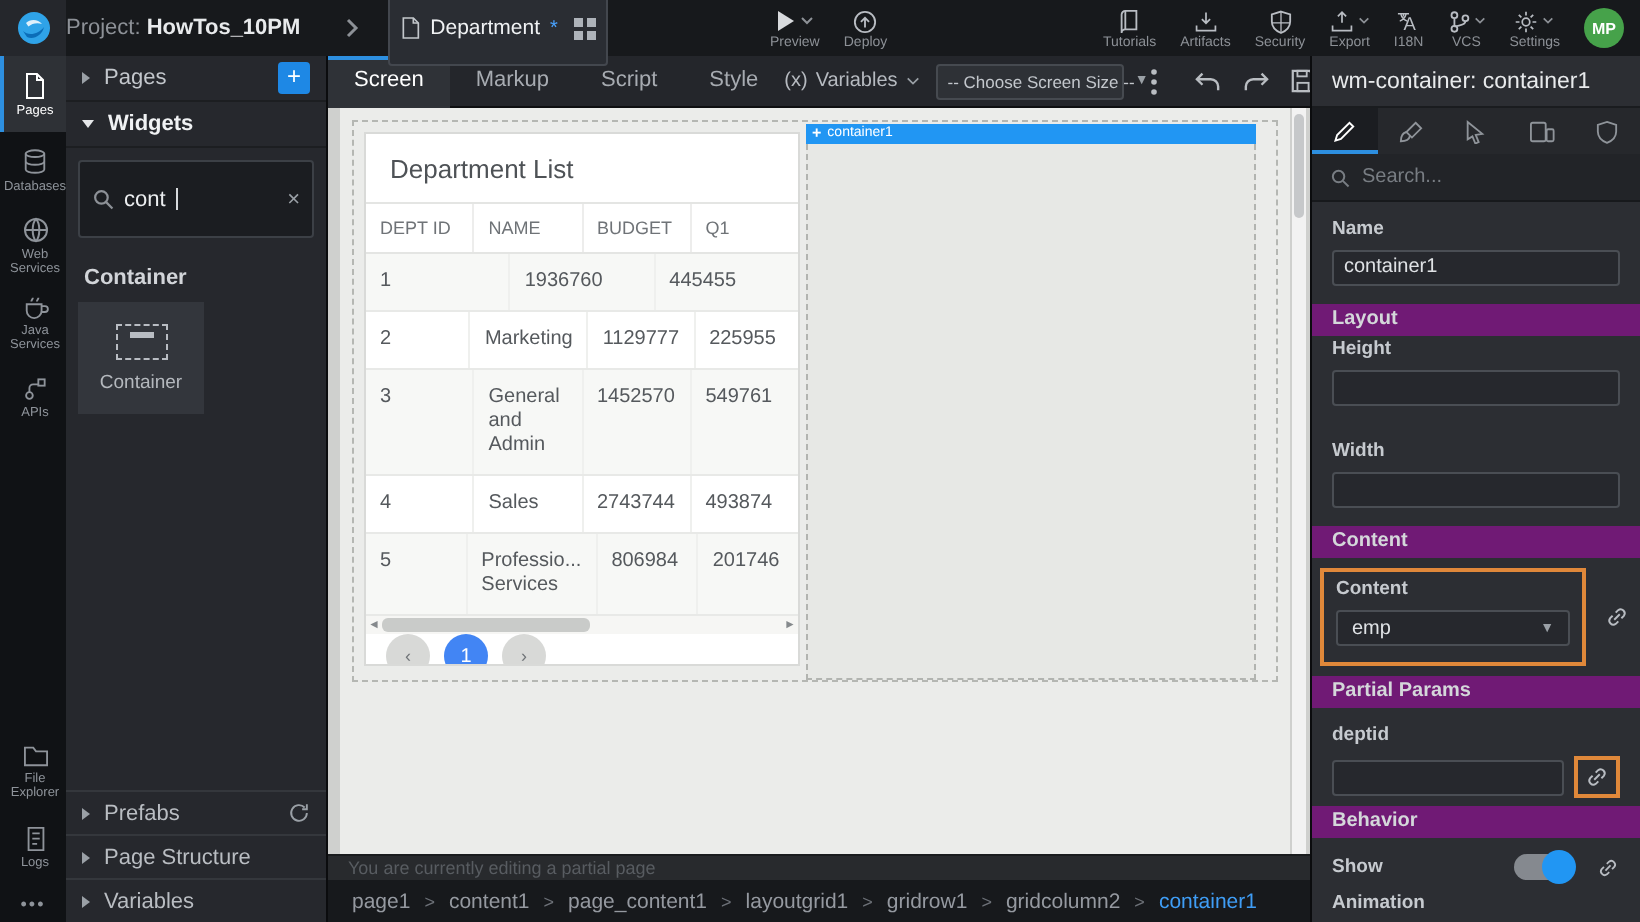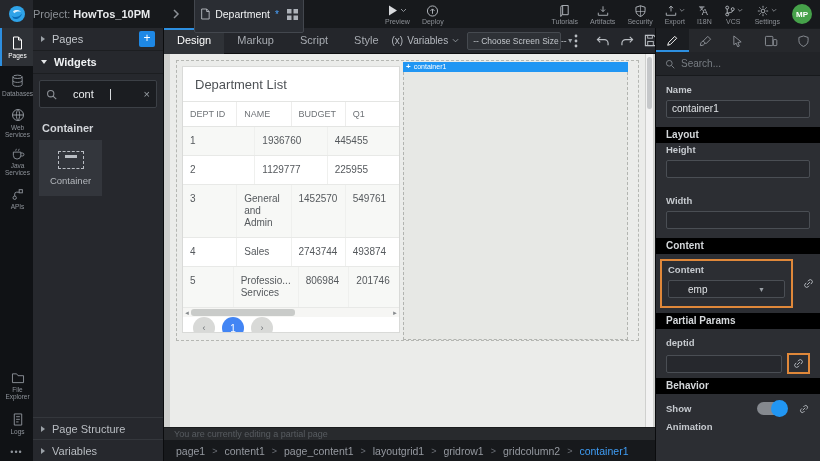--- a/index.html
+++ b/index.html
@@ -31,21 +31,21 @@
   .rail-spacer { flex:1; }
   .rail-dots { height:18px; display:flex; align-items:center; justify-content:center; color:#8e939a; font-size:9px; letter-spacing:1px; cursor:pointer; }
 
   
   .lpanel { position:absolute; left:33px; top:28px; bottom:0; width:131px; background:#26282d; border-right:1px solid #0b0c0e; display:flex; flex-direction:column; z-index:10; }
   .lp-row { height:23px; flex:none; display:flex; align-items:center; padding:0 8px; font-size:11px; color:#c3c7cc; border-bottom:1px solid #1c1e21; cursor:pointer; }
   .lp-row .caret { width:0; height:0; border-left:4px solid #9aa0a6; border-top:3px solid transparent; border-bottom:3px solid transparent; margin-right:7px; flex:none; }
   .lp-row .caret.down { border-left:3px solid transparent; border-right:3px solid transparent; border-top:4px solid #e5e7e9; border-bottom:none; }
   .lp-row.widgets { color:#f0f2f4; font-weight:bold; }
   .add-btn { margin-left:auto; width:16px; height:16px; background:#1e88e5; border-radius:2px; color:#fff; font-size:12px; line-height:15px; text-align:center; cursor:pointer; }
-  .search-box { margin:6px; height:28px; flex:none; background:#1b1d21; border:1px solid #3c4046; border-radius:2px; display:flex; align-items:center; padding:0 6px; gap:16px; color:#8d9197; }
+  .search-box { margin:6px; height:39px; flex:none; background:#1b1d21; border:1px solid #3c4046; border-radius:2px; display:flex; align-items:center; padding:0 6px; gap:5px; color:#8d9197; }
   .search-box .val { font-size:11px; color:#eceef0; }
   .search-box .caret-line { width:1px; height:11px; background:#d7dadd; }
   .search-box .clear { margin-left:auto; font-size:11px; color:#9aa0a6; cursor:pointer; }
   .cat-label { padding:8px 9px 6px; font-size:11px; font-weight:bold; color:#d2d5d9; }
   .widget-tile { margin-left:6px; width:63px; height:56px; background:#33363c; display:flex; flex-direction:column; align-items:center; justify-content:center; gap:6px; cursor:grab; }
   .tile-ic { width:26px; height:18px; border:1px dashed #b9bdc3; position:relative; }
   .tile-ic::after { content:""; position:absolute; left:6px; right:6px; top:3px; height:3px; background:#b9bdc3; }
   .widget-tile .cap { font-size:9.5px; color:#b4b8bd; }
   .lp-bottom { margin-top:auto; }
   .lp-bottom .lp-row { border-top:1px solid #34373c; border-bottom:none; height:22px; color:#b9bdc2; }
@@ -106,23 +106,23 @@
   .rp-title { flex:none; height:25px; display:flex; align-items:center; padding:0 10px; font-size:11.5px; color:#e8eaec; }
   .rp-tabs { flex:none; height:24px; display:flex; background:#26282c; border-top:1px solid #1a1c1f; }
   .rtab { flex:1; display:flex; align-items:center; justify-content:center; color:#8f949a; cursor:pointer; }
   .rtab.active { background:#1b1d21; box-shadow:inset 0 -2px 0 #2d8fe0; color:#fff; }
   .rp-search { flex:none; height:24px; background:#222428; border-bottom:1px solid #17191c; display:flex; align-items:center; gap:6px; padding:0 9px; color:#787d83; }
   .rp-search .ph { font-size:10px; }
   .rp-body { flex:1; display:flex; flex-direction:column; overflow:hidden; }
   .fgroup { padding:8px 10px 9px; }
   .flabel { font-size:9.5px; font-weight:bold; color:#c6cacf; margin-bottom:5px; }
   .finput { width:100%; height:18px; background:#26282d; border:1px solid #4a4e54; border-radius:2px; color:#dfe2e5; font-size:10px; padding:0 5px; line-height:16px; overflow:hidden; }
-  .fselect { width:100%; height:18px; background:#26282d; border:1px solid #4a4e54; border-radius:2px; color:#dfe2e5; font-size:10px; padding:0 19px; display:flex; align-items:center; cursor:pointer; }
+  .fselect { width:100%; height:18px; background:#26282d; border:1px solid #4a4e54; border-radius:2px; color:#dfe2e5; font-size:10px; padding:0 7px; display:flex; align-items:center; cursor:pointer; }
   .fselect .dd { margin-left:auto; font-size:7px; color:#9aa0a6; }
-  .sec-head { flex:none; height:16px; background:#000000; padding:0 10px; line-height:16px; font-size:10px; font-weight:bold; color:#d4d7da; }
+  .sec-head { flex:none; height:16px; background:#701a75; padding:0 10px; line-height:16px; font-size:10px; font-weight:bold; color:#d4d7da; }
   .hl-orange { border:2px solid #e0883a; }
   .content-block { margin:5px 4px 5px 4px; padding:3px 6px 8px; }
   .row-flex { display:flex; align-items:center; gap:5px; }
   .link-ic { color:#b8bcc2; flex:none; cursor:pointer; }
   .link-wrap-orange { flex:none; padding:2px 3px; display:flex; align-items:center; cursor:pointer; }
   .toggle { width:30px; height:13px; border-radius:7px; background:#85898f; position:relative; flex:none; cursor:pointer; }
   .toggle .knob { position:absolute; right:-1px; top:-2px; width:17px; height:17px; border-radius:50%; background:#2196f3; }
 </style>
 </head>
 <body>
@@ -384,32 +384,41 @@
     <span class="clear">×</span>
   </div>
   <div class="cat-label">Container</div>
   <div class="widget-tile">
     <div class="tile-ic"></div>
     <div class="cap">Container</div>
   </div>
   <div class="lp-bottom">
     <div class="lp-row">
       <span class="caret"></span>
+      <span>Prefabs</span>
+      <span class="refresh icon">
+          <svg width="11" height="11" viewBox="0 0 14 14">
+            <path d="M12 7a5 5 0 11-1.4-3.5M12 1.5V4.6H9" stroke="currentColor" fill="none" stroke-width="1.2"></path>
+          </svg>
+        </span>
+    </div>
+    <div class="lp-row">
+      <span class="caret"></span>
       <span>Page Structure</span>
     </div>
     <div class="lp-row">
       <span class="caret"></span>
       <span>Variables</span>
     </div>
   </div>
 </div>
 
 <div class="center">
   <div class="ctoolbar">
-    <div class="ctab active">Design</div>
+    <div class="ctab active">Screen</div>
     <div class="ctab">Markup</div>
     <div class="ctab">Script</div>
     <div class="ctab">Style</div>
     <div class="vars">
       <span>(x)</span>
       <span>Variables</span>
       <span class="icon">
           <svg width="7" height="7" viewBox="0 0 8 8">
             <path d="M1 2.5l3 3 3-3" stroke="#9aa0a6" fill="none"></path>
           </svg>
@@ -468,20 +477,21 @@
           <div class="th">Q1</div>
         </div>
       <div class="tbody">
           <div class="tr">
             <div class="td">1</div>
             <div class="td">1936760</div>
             <div class="td">445455</div>
           </div>
           <div class="tr">
             <div class="td">2</div>
+            <div class="td">Marketing</div>
             <div class="td">1129777</div>
             <div class="td">225955</div>
           </div>
           <div class="tr">
             <div class="td">3</div>
             <div class="td">General and Admin</div>
             <div class="td">1452570</div>
             <div class="td">549761</div>
           </div>
           <div class="tr">
@@ -537,20 +547,21 @@
       <span class="sep">&gt;</span>
       <span class="bc-item">gridrow1</span>
       <span class="sep">&gt;</span>
       <span class="bc-item">gridcolumn2</span>
       <span class="sep">&gt;</span>
       <span class="bc-item cur">container1</span>
     </div>
 </div>
 
 <div class="rpanel">
+  <div class="rp-title">wm-container: container1</div>
   <div class="rp-tabs">
     <div class="rtab active">
         <span class="icon">
           <svg width="12" height="12" viewBox="0 0 14 14">
             <path d="M2 12l1-3.2L10.2 1.6l2.2 2.2L5.2 11z" stroke="currentColor" fill="none" stroke-width="1.1"></path>
           </svg>
         </span>
       </div>
     <div class="rtab">
         <span class="icon">

